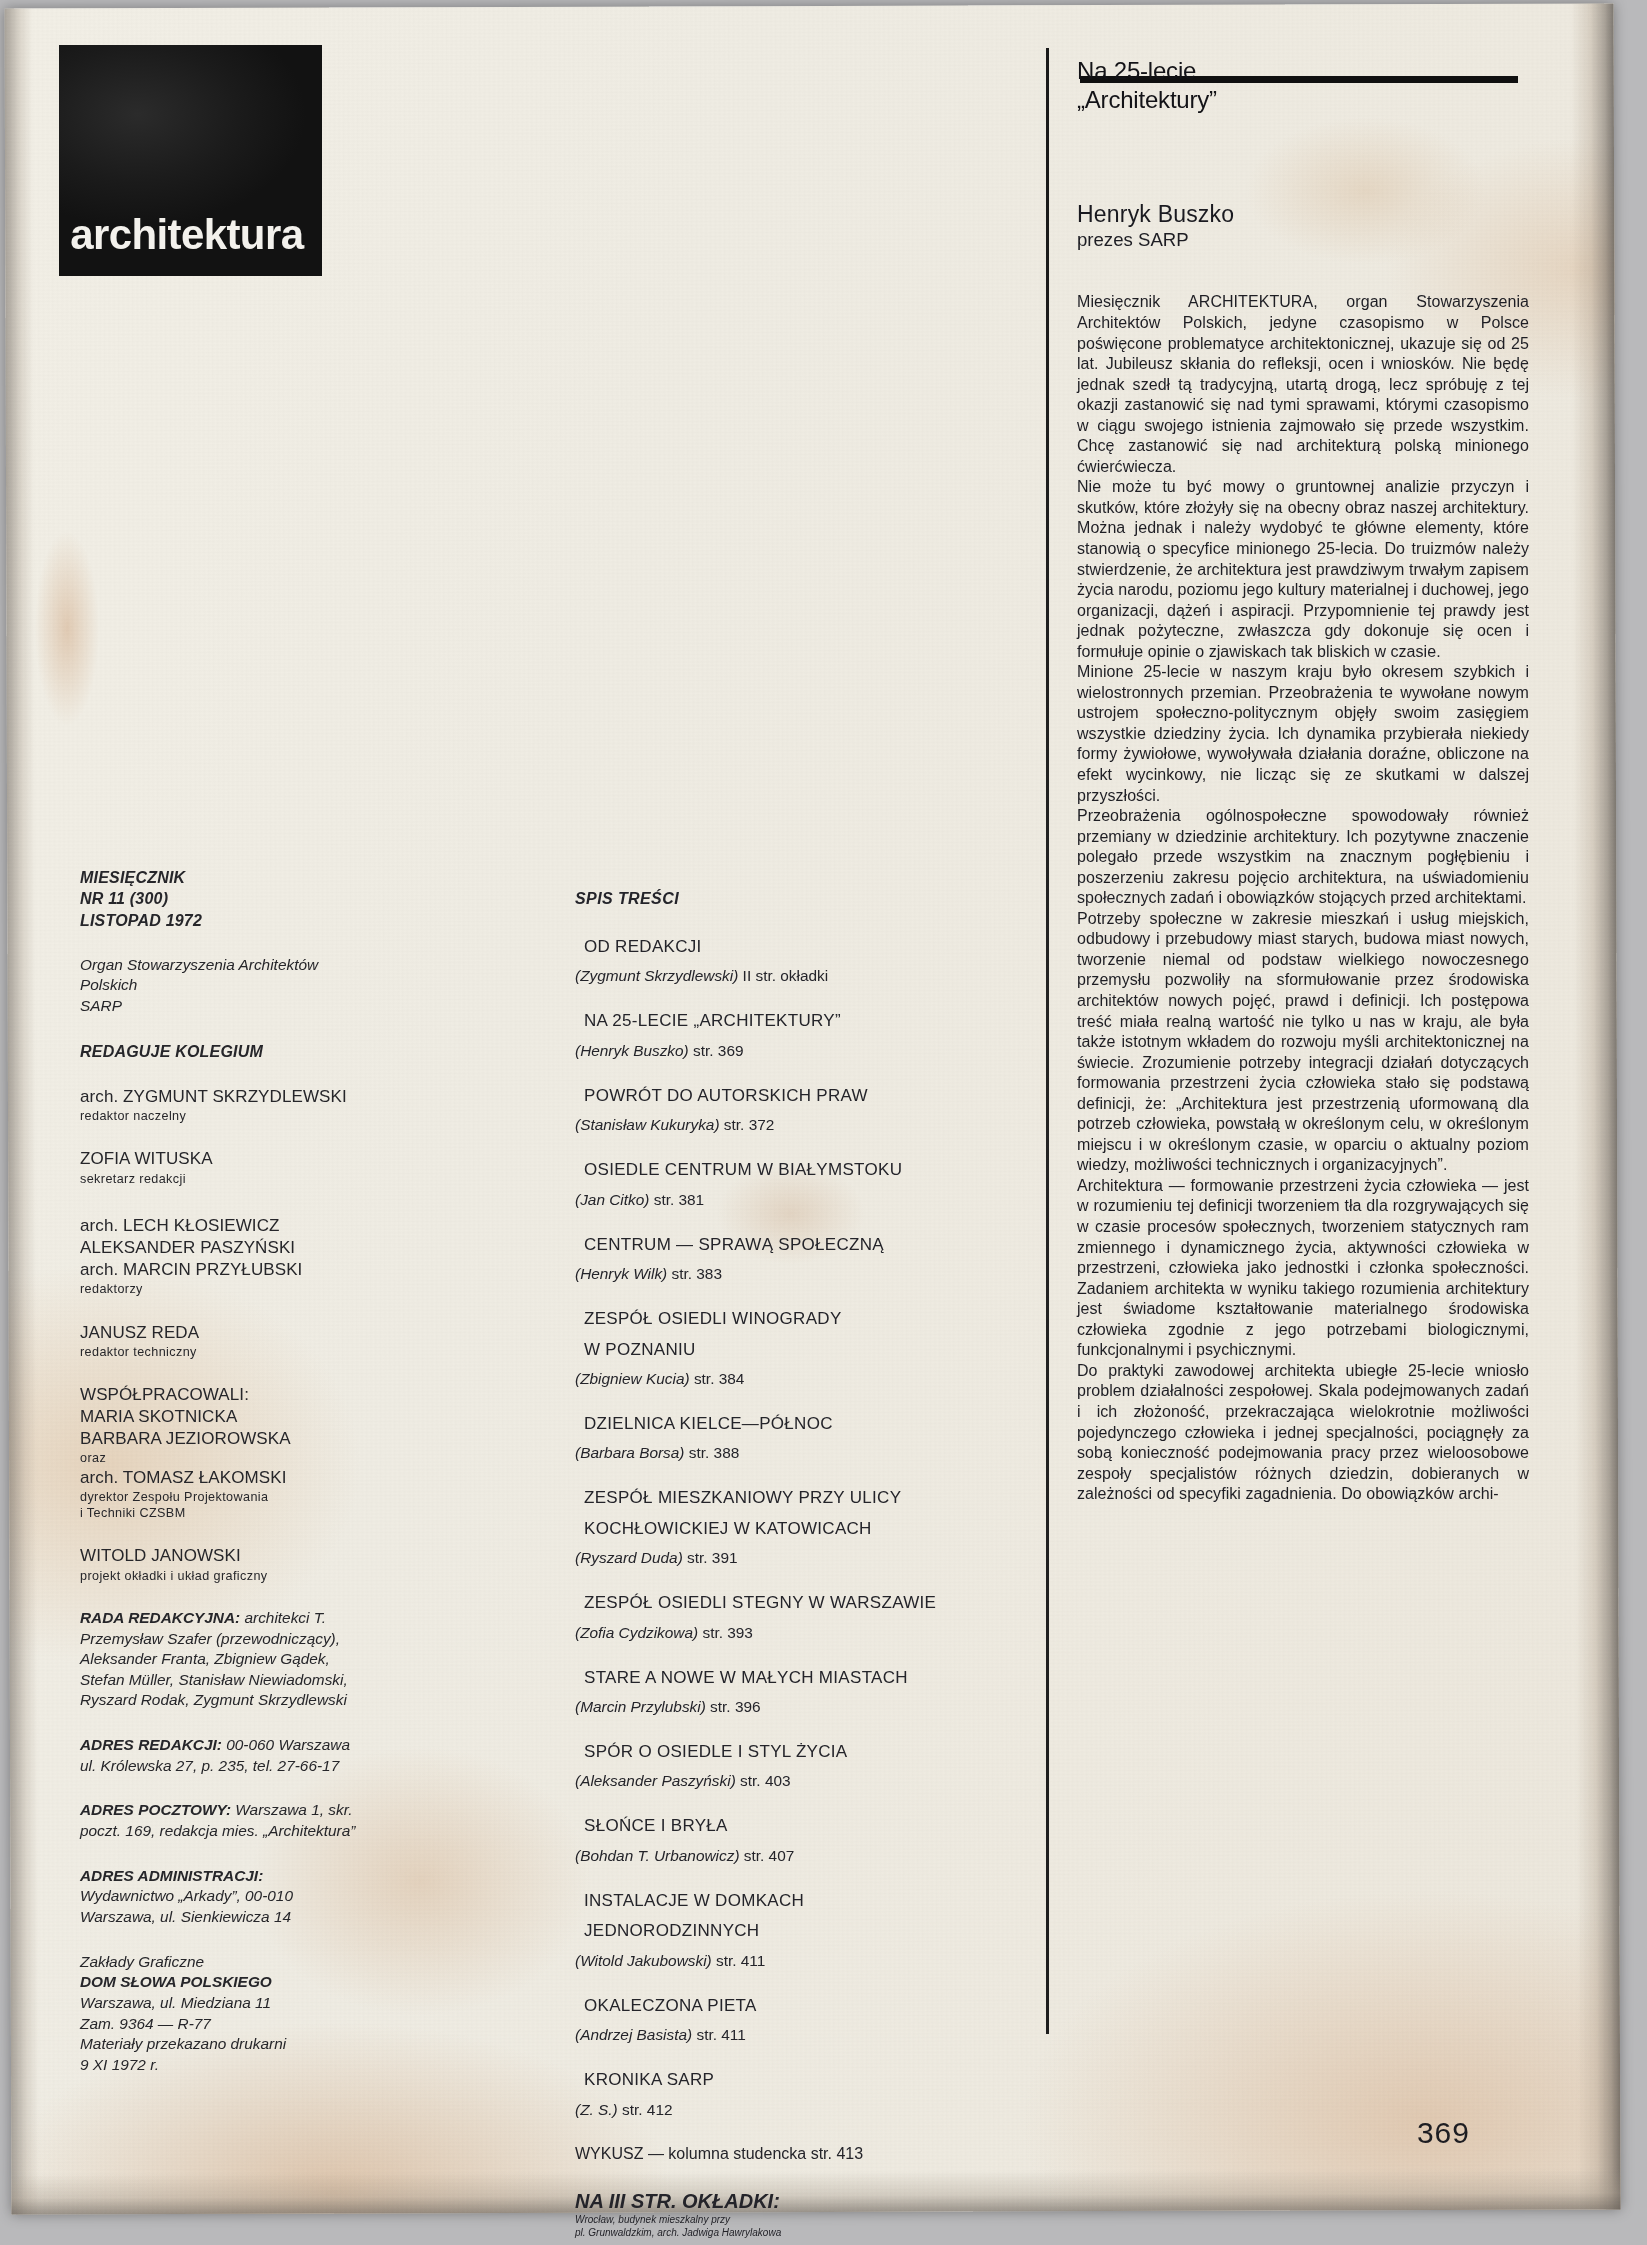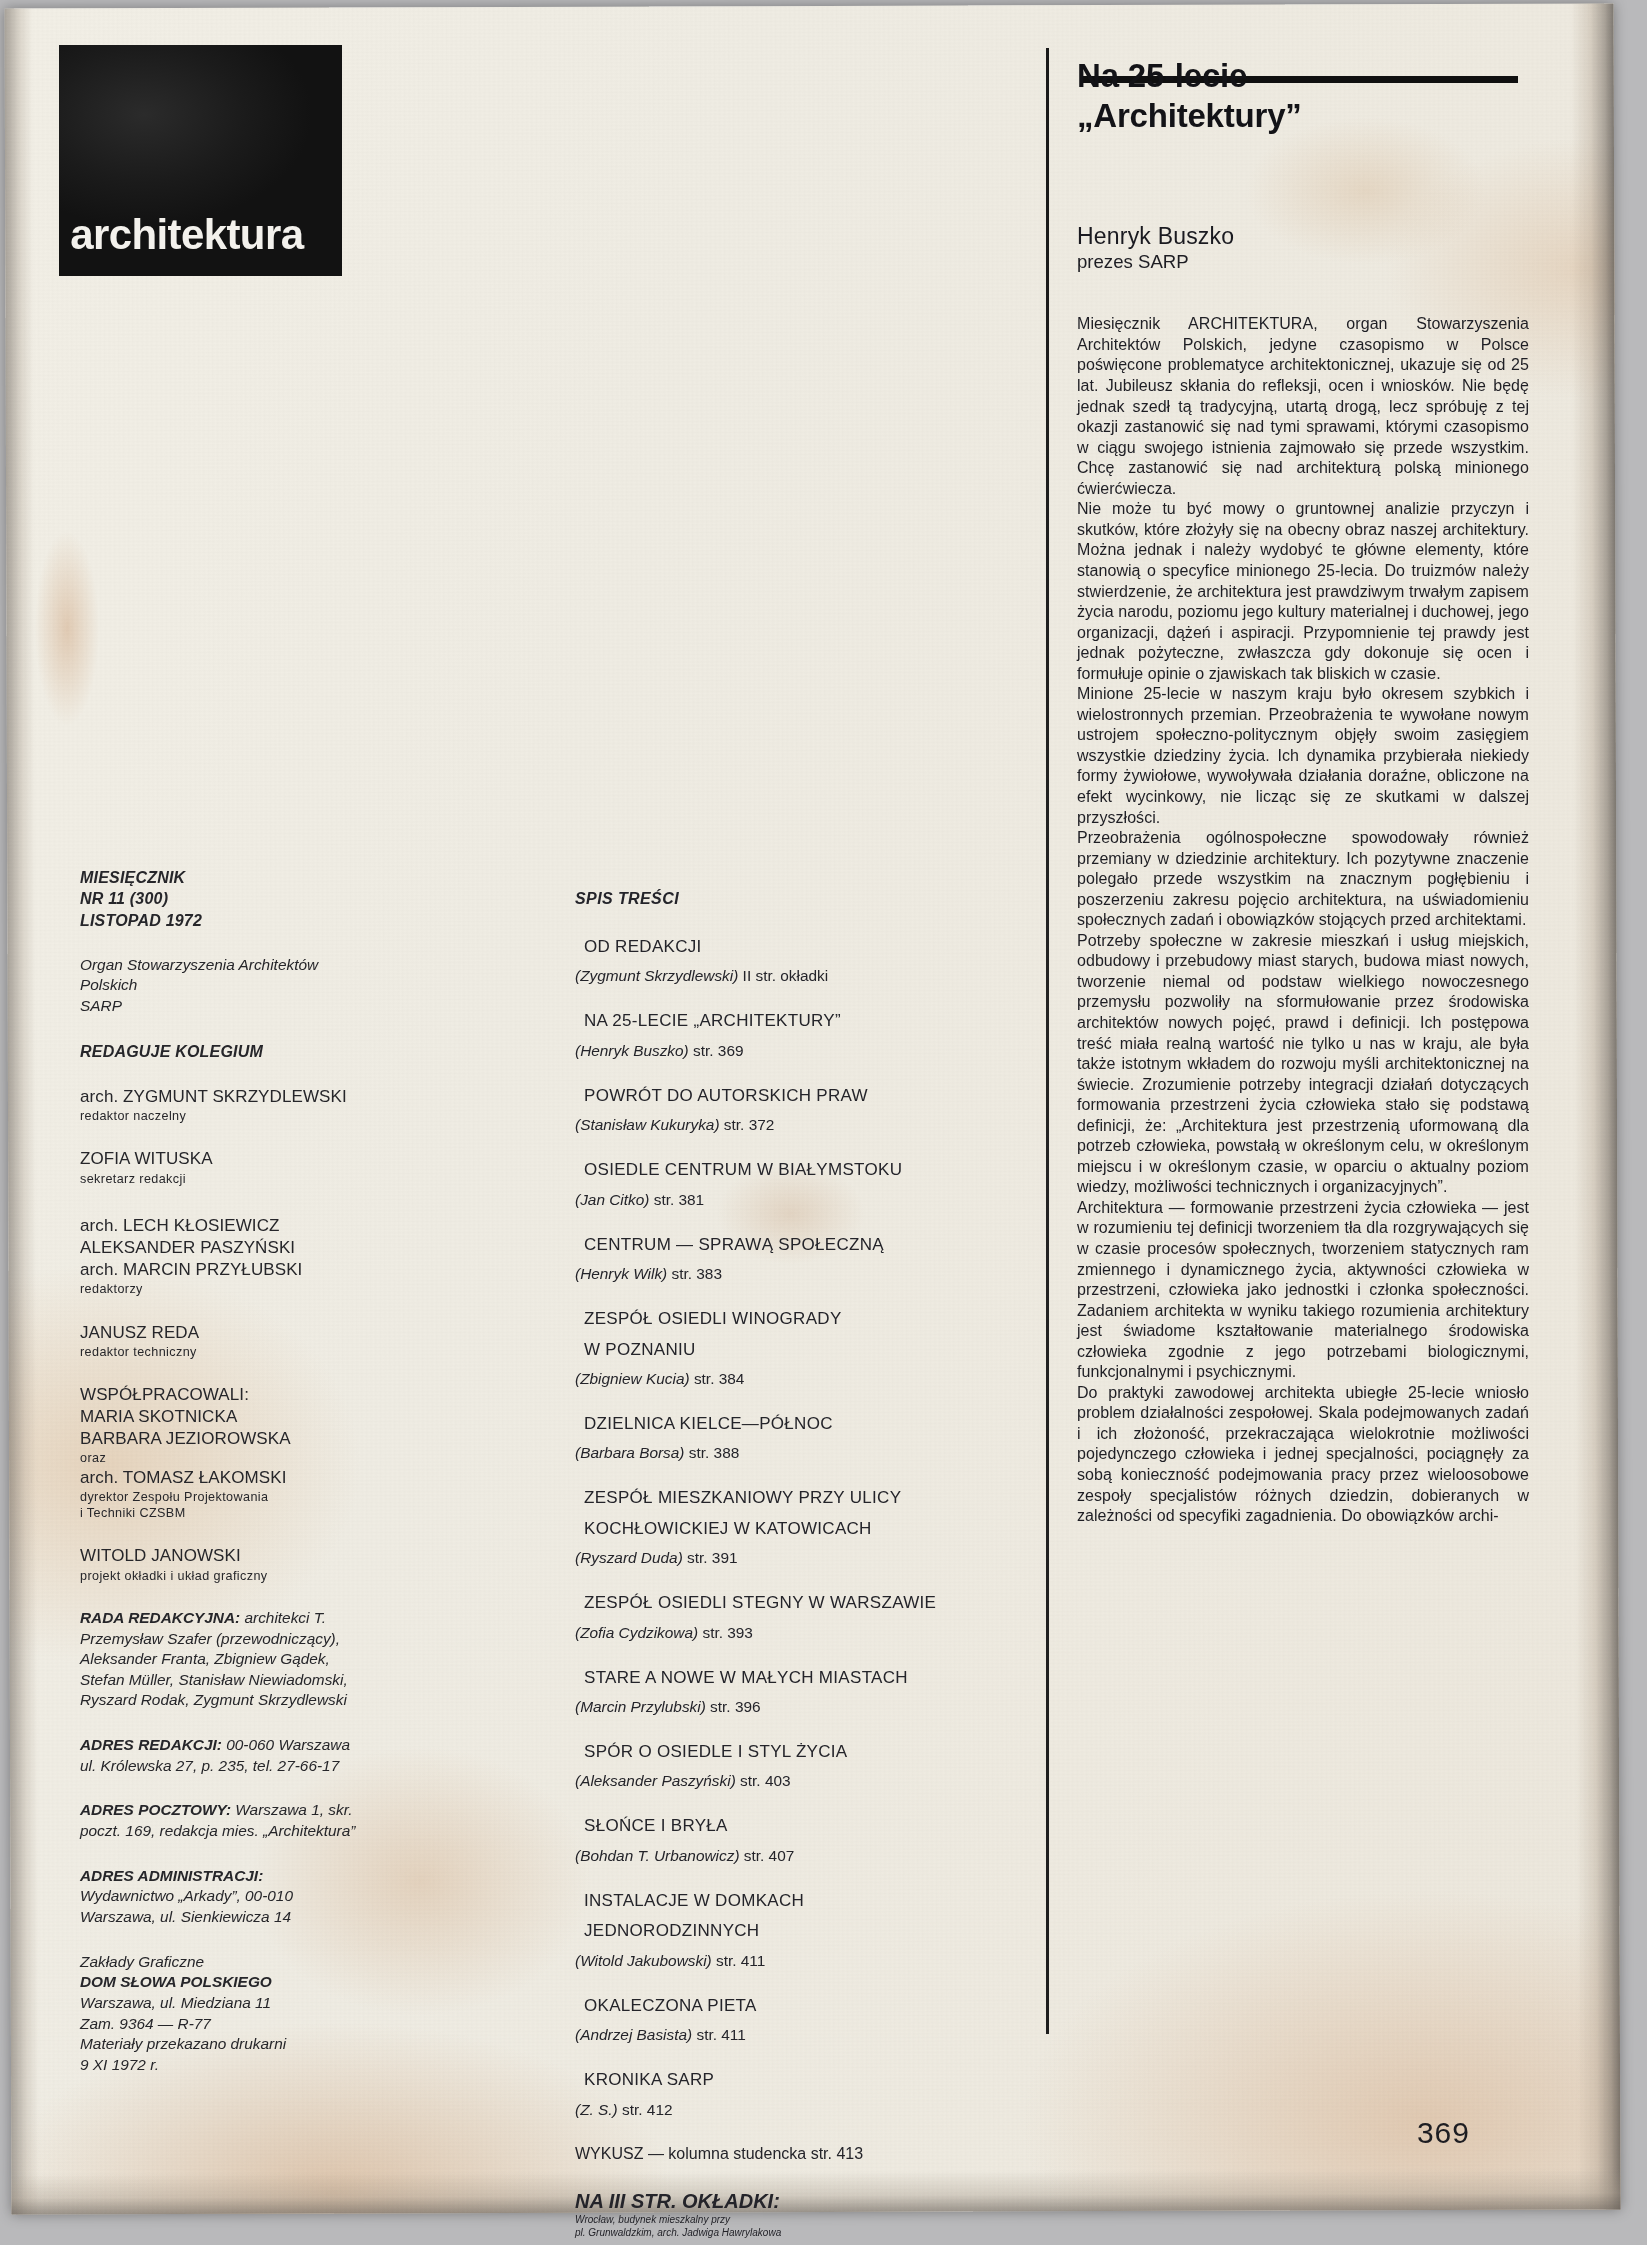--- a/index.html
+++ b/index.html
@@ -54,21 +54,21 @@
   }
   .stain {
     position:absolute; border-radius:50%;
     pointer-events:none;
   }
 
   
   #logo-block {
     position:absolute;
     left:59px; top:45px;
-    width:283px; height:231px;
+    width:263px; height:231px;
     background:
       radial-gradient(ellipse 168px 112px at 30% 30%, #2b2b2b 0%, #1b1b1b 60%, #121212 100%);
     display:flex; align-items:flex-end;
   }
   #logo-text {
     color:#f3f1ec;
     font-size:42px;
     font-weight:700;
     letter-spacing:-0.6px;
     padding:0 0 17px 11.2px;
@@ -167,22 +167,22 @@
   .toc-cover-head {
     font-style:italic; font-weight:700;
     font-size:20px; margin:0;
   }
   .toc-cover-body {
     font-style:italic; font-size:10px; line-height:1.3; margin:0;
   }
 
   
   #headline {
-    font-size:33px;
-    font-weight:700;
+    font-size:24px;
+    font-weight:400;
     line-height:1.22;
     letter-spacing:-0.2px;
     margin:0;
     color:#131317;
   }
   #byline-name {
     font-size:23px;
     font-weight:400;
     letter-spacing:0.2px;
     margin:0;

